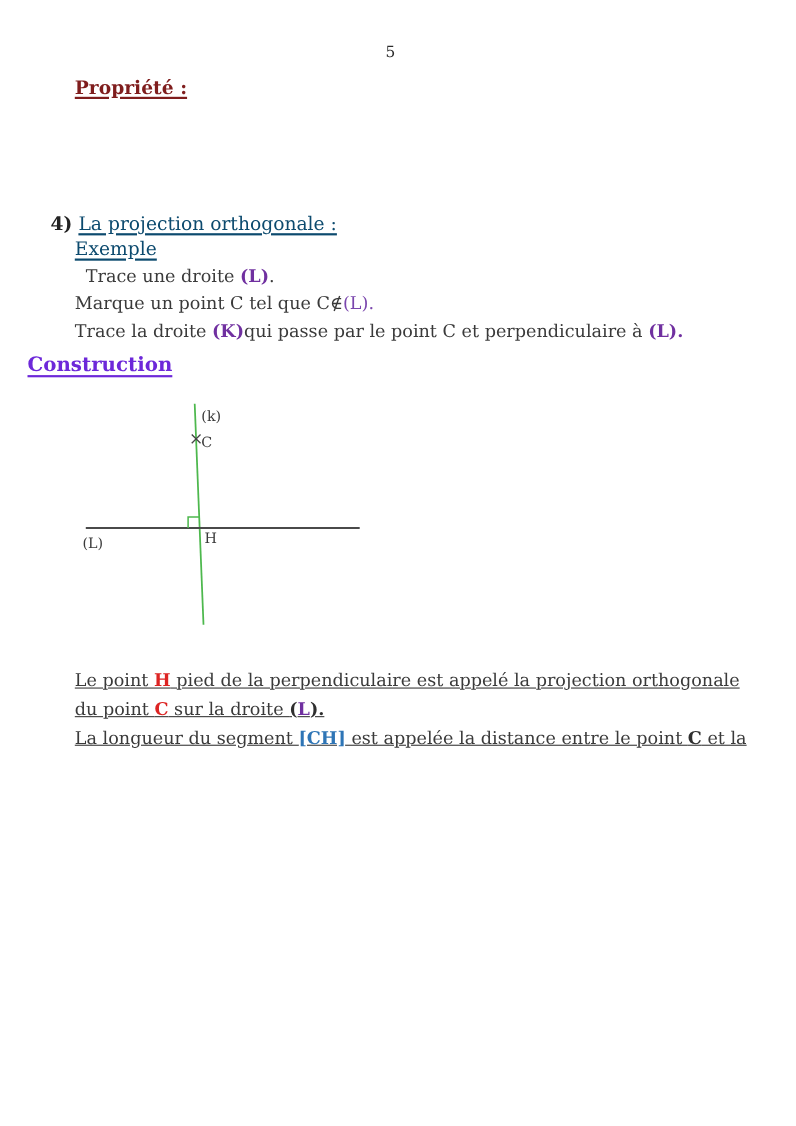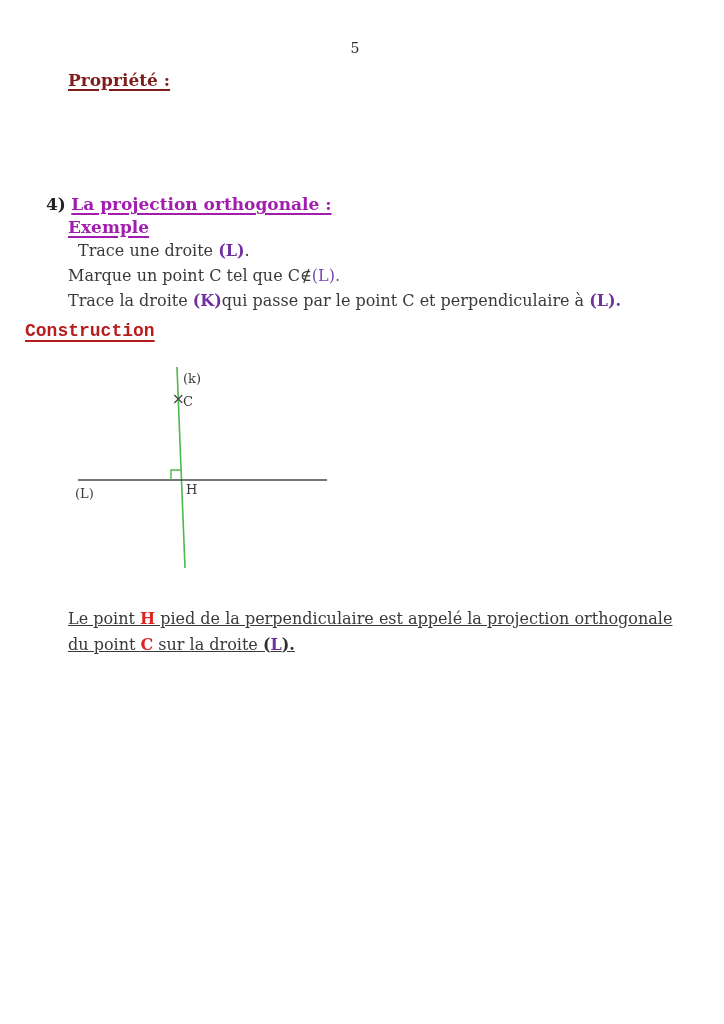--- a/index.html
+++ b/index.html
@@ -10,33 +10,33 @@
   .abs{position:absolute;}
   .page-num{top:40px;left:0;width:710px;text-align:center;font-size:14px;color:#2b2b2b;}
   .h-orange{
     top:70px;left:68px;font-size:17px;font-weight:bold;color:#7f1d1d;
     text-decoration:underline;text-underline-offset:3px;text-decoration-thickness:1.5px;
   }
   .blue-par{top:98px;left:68px;font-size:16px;line-height:26px;color:#2e74b5;}
   .sec-head{top:193px;left:46px;font-size:17px;line-height:22px;}
   .sec-num{font-weight:bold;color:#222222;}
   .red-underline{
-    font-weight:bold;color:#a21caf;
+    font-weight:normal;color:#0c4a6e;
     text-decoration:underline;text-underline-offset:3px;text-decoration-thickness:1.5px;
   }
   .exemple{top:217px;left:68px;font-size:17px;}
   .line{font-size:16px;line-height:20px;margin:0;color:#3a3a3a;}
   .step1{top:241px;left:78px;}
   .step2{top:266px;left:68px;}
   .step3{top:291px;left:68px;}
   .purple-b{color:#7030a0;font-weight:bold;}
   .purple-r{color:#7a46ad;}
   .construction-head{
-    top:321px;left:25px;font-size:18px;font-weight:bold;color:#b91c1c;
-    text-decoration:underline;text-underline-offset:4px;text-decoration-thickness:1.5px;font-family:Liberation Mono, monospace;
+    top:321px;left:25px;font-size:18px;font-weight:bold;color:#6d28d9;
+    text-decoration:underline;text-underline-offset:4px;text-decoration-thickness:1.5px;
   }
   .figure{left:60px;top:360px;}
   .figure text{font-family:"DejaVu Serif", serif;font-size:13px;fill:#3a3a3a;}
   .conclusion{top:606px;left:68px;font-size:16px;line-height:26px;color:#3a3a3a;}
   .conclusion p{margin:0;white-space:nowrap;text-decoration:underline;}
   .pt-red{color:#dd2423;font-weight:bold;}
   .seg-blue{color:#2e75b6;font-weight:bold;}
   .b-dark{color:#2f2f2f;font-weight:bold;}
 </style>
 </head>
@@ -73,15 +73,16 @@
     <path d="M114.3 35 L122.3 43 M122.3 35 L114.3 43" stroke="#444444" stroke-width="1.2"></path>
     <text x="123" y="23">(k)</text>
     <text x="123" y="46">C</text>
     <text x="15" y="138">(L)</text>
     <text x="126" y="134">H</text>
   </svg>
 
   <div class="abs conclusion">
     <p><span>Le point </span><span class="pt-red">H</span><span> pied de la perpendiculaire est appelé la projection orthogonale</span></p>
     <p><span>du point </span><span class="pt-red">C</span><span> sur la droite </span><span class="b-dark">(</span><span class="purple-b">L</span><span class="b-dark">).</span></p>
+    <p><span>La longueur du segment </span><span class="seg-blue">[CH]</span><span> est appelée la distance entre le point </span><span class="b-dark">C</span><span> et la</span></p>
   </div>
 
 </div>
 
 </body></html>

